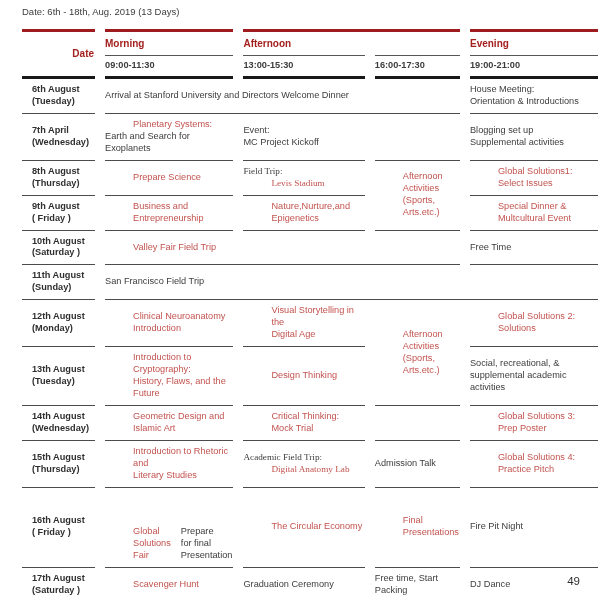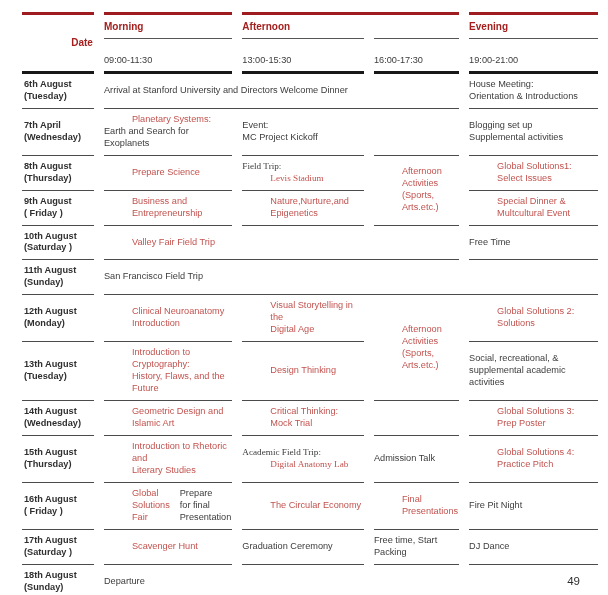--- a/index.html
+++ b/index.html
@@ -46,43 +46,44 @@
   }
   th.datehead{
     color:#A3201F;font-weight:700;font-size:10px;
     border-bottom:3px solid #181818;
     padding-left:2px;
     text-align:right;
   }
   th.timecell{
     border-top:1.4px solid #555;
     border-bottom:3px solid #181818;
-    font-weight:400;color:#3c3c3c;
-    padding-top:16px;padding-bottom:4px;
+    font-weight:700;color:#3c3c3c;
+    padding-top:4px;padding-bottom:4px;
   }
   td{border-bottom:1.4px solid #4b4b4b;}
   tr.lastrow td{border-bottom:3px solid #181818;}
   td.datecell{font-weight:700;color:#2f2f2f;padding-left:2px;}
-  td.datecell div{display:block;}
+  td.datecell div{display:block;margin-left:8px;}
   .t-red{color:#C2534F;padding-left:28px;}
   .t-dark{color:#3c3c3c;}
   .pre{white-space:pre-line;}
   .blk{display:block;font-family:Liberation Serif, serif;}
-  .splitcell{display:flex;gap:10px;}
+  .splitcell{display:flex;gap:10px;margin-top:33px;}
   .splitcell > div{white-space:pre-line;}
   .pageno{
     position:absolute;right:28px;bottom:8px;
     font-size:11.5px;color:#2f2f2f;
   }
 </style>
 </head>
 <body>
 
 <div class="page">
 
+  <div class="subtitle">Date: 6th - 18th, Aug. 2019  (13 Days)</div>
 
   <table class="sched">
     <colgroup>
       <col class="c-date">
         <col class="c-morning">
         <col class="c-aft1">
         <col class="c-aft2">
         <col class="c-evening">
     </colgroup>
     <thead>

